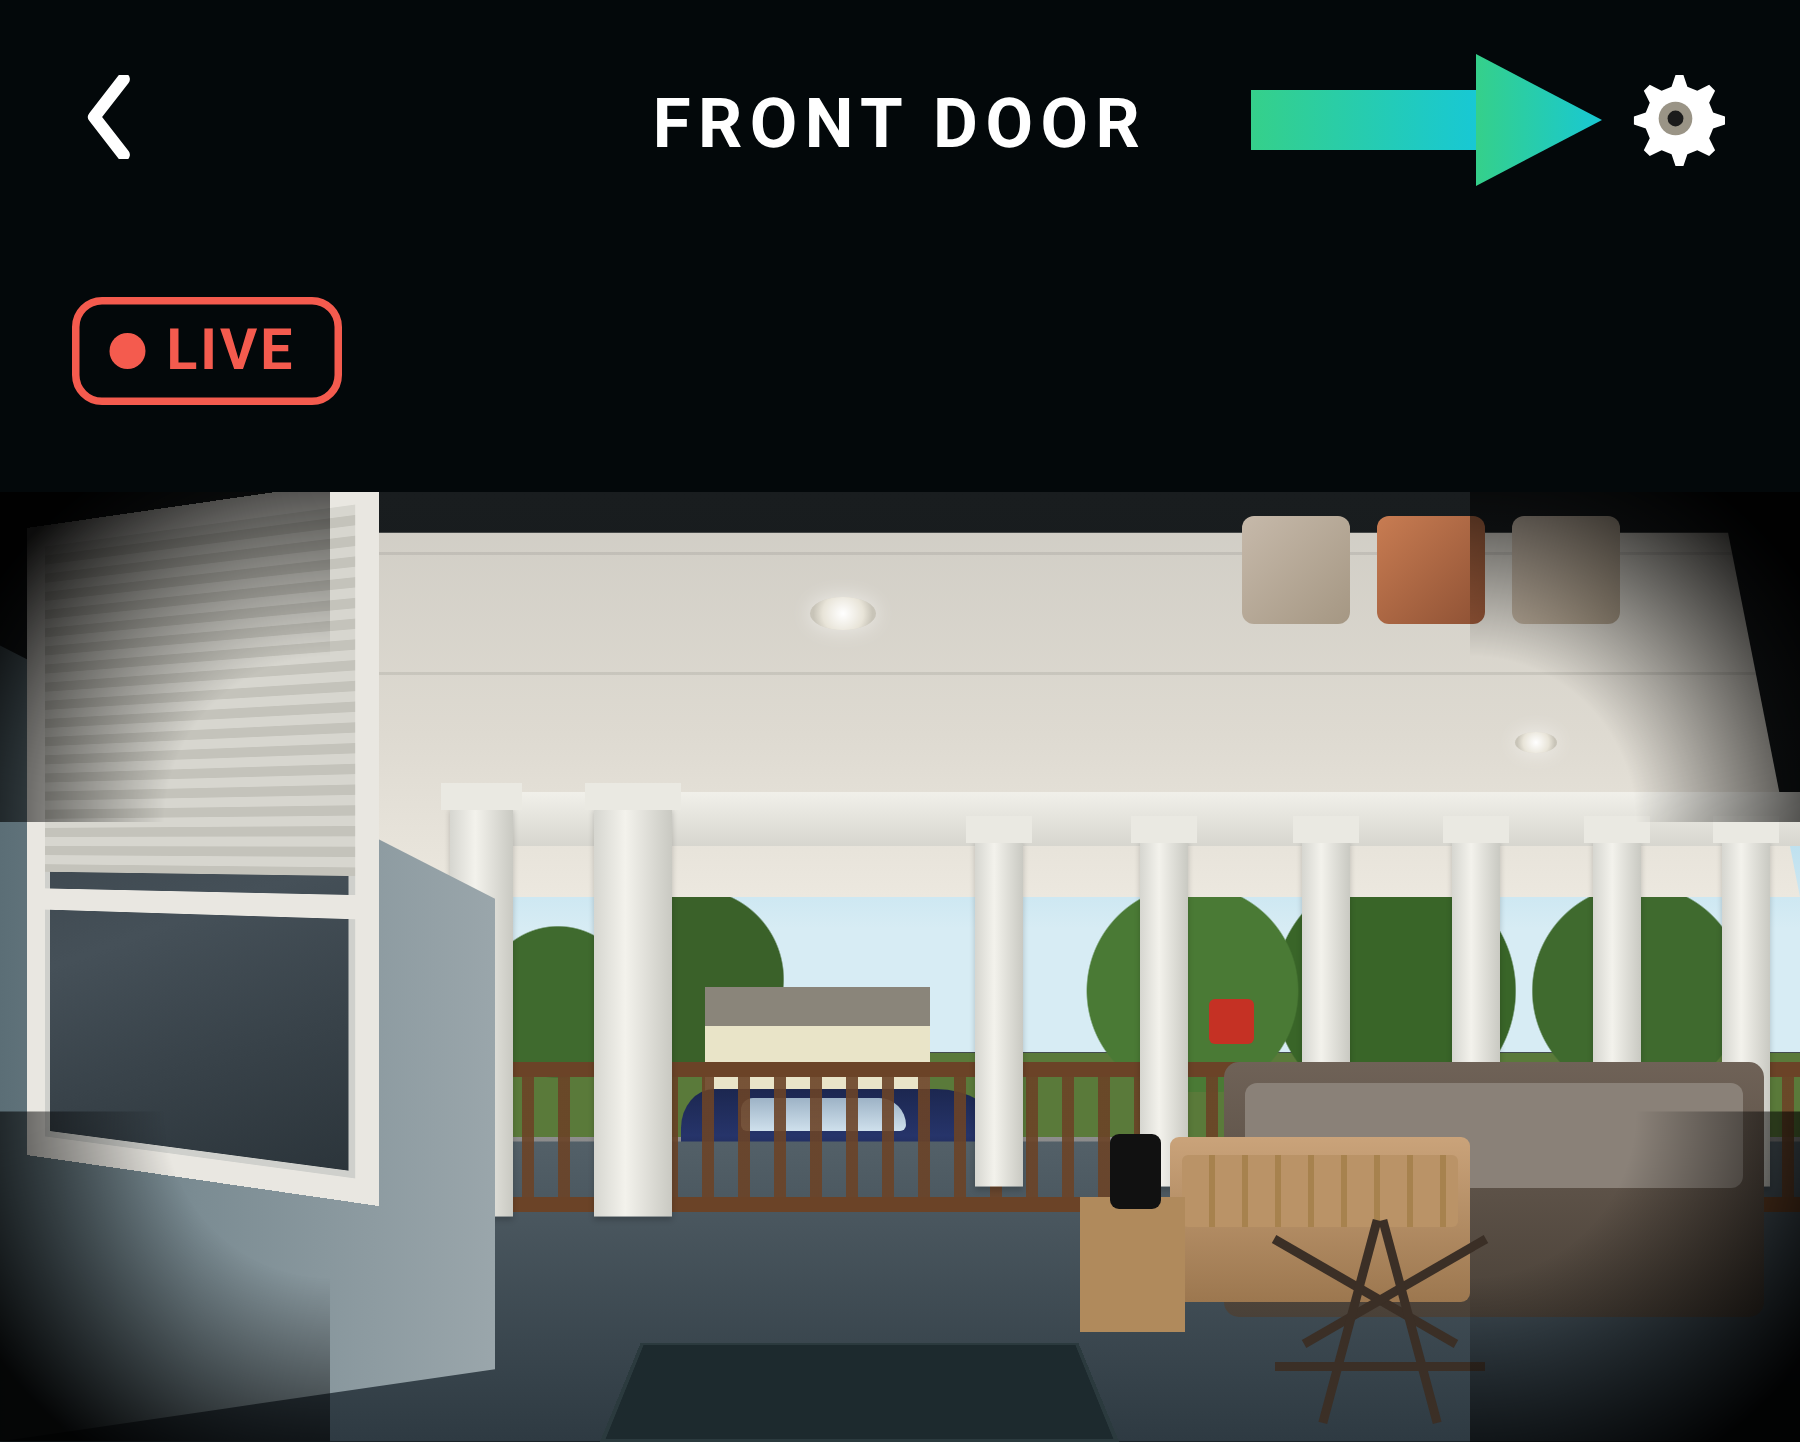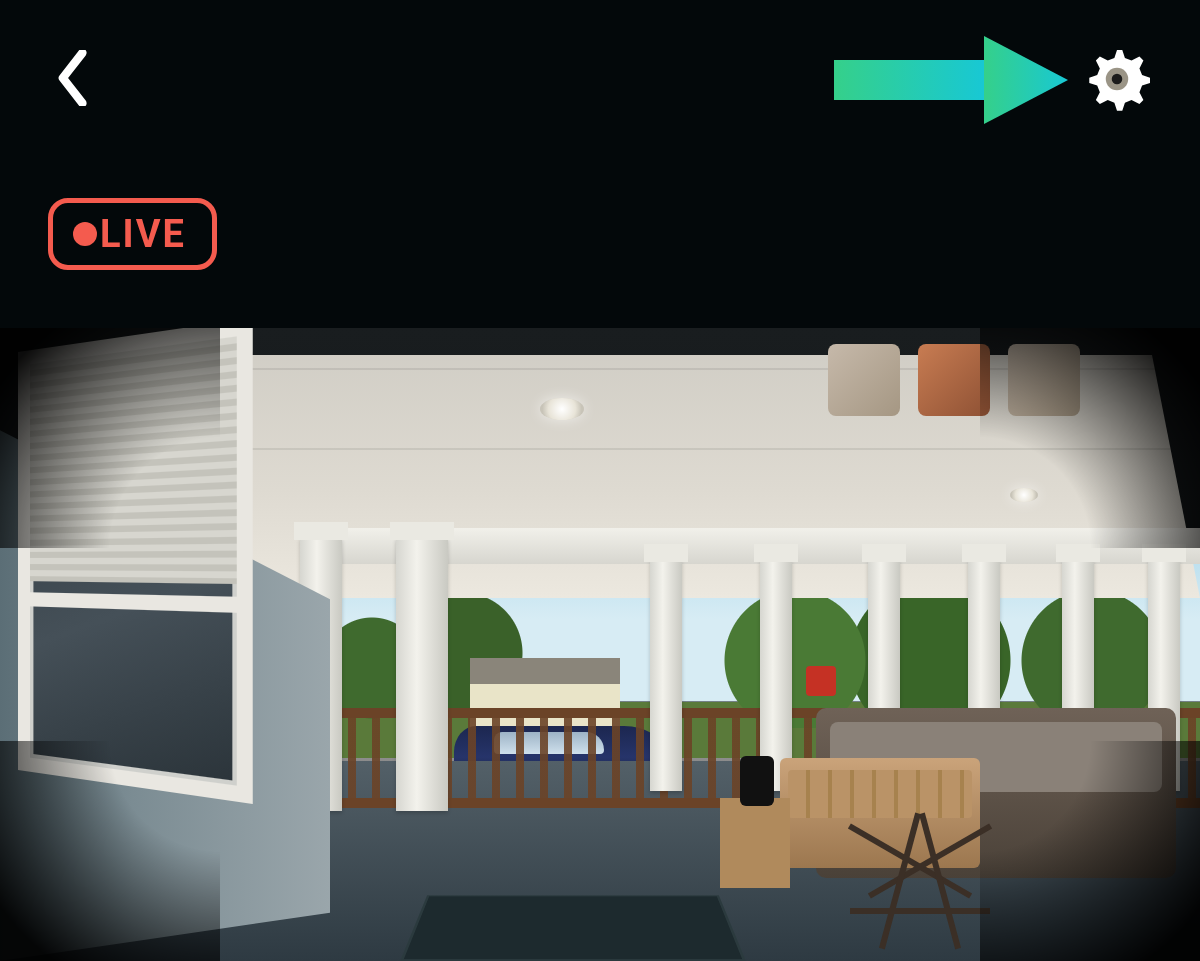--- a/index.html
+++ b/index.html
@@ -69,21 +69,21 @@
     pointer-events: none;
   }
 
   
   .live-badge {
     position: absolute;
     left: 48px;
     top: 198px;
     display: inline-flex;
     align-items: center;
-    gap: 3px;
+    gap: 14px;
     padding: 12px 26px 12px 20px;
     border: 5px solid #f45b4e;
     border-radius: 20px;
     z-index: 25;
     color: #f45b4e;
     font-weight: 700;
     font-size: 38px;
     letter-spacing: 2px;
     line-height: 1;
     background: rgba(0,0,0,0);
@@ -354,20 +354,21 @@
 <div class="header">
 
   <div class="back-btn">
     <span>
       <svg viewBox="0 0 24 40">
         <polyline points="18,2 4,20 18,38" fill="none" stroke="#ffffff" stroke-width="6" stroke-linecap="round" stroke-linejoin="round"></polyline>
       </svg>
     </span>
   </div>
 
+  <div class="title">FRONT DOOR</div>
 
   <div class="annot-arrow">
     <svg viewBox="0 0 234 100" width="234" height="100">
       <defs>
         <linearGradient id="arrGrad" x1="0" y1="0" x2="1" y2="0">
           <stop offset="0%" stop-color="#35d08a"></stop>
           <stop offset="100%" stop-color="#18c8d4"></stop>
         </linearGradient>
       </defs>
       <rect x="0" y="30" width="150" height="40" fill="url(#arrGrad)"></rect>

